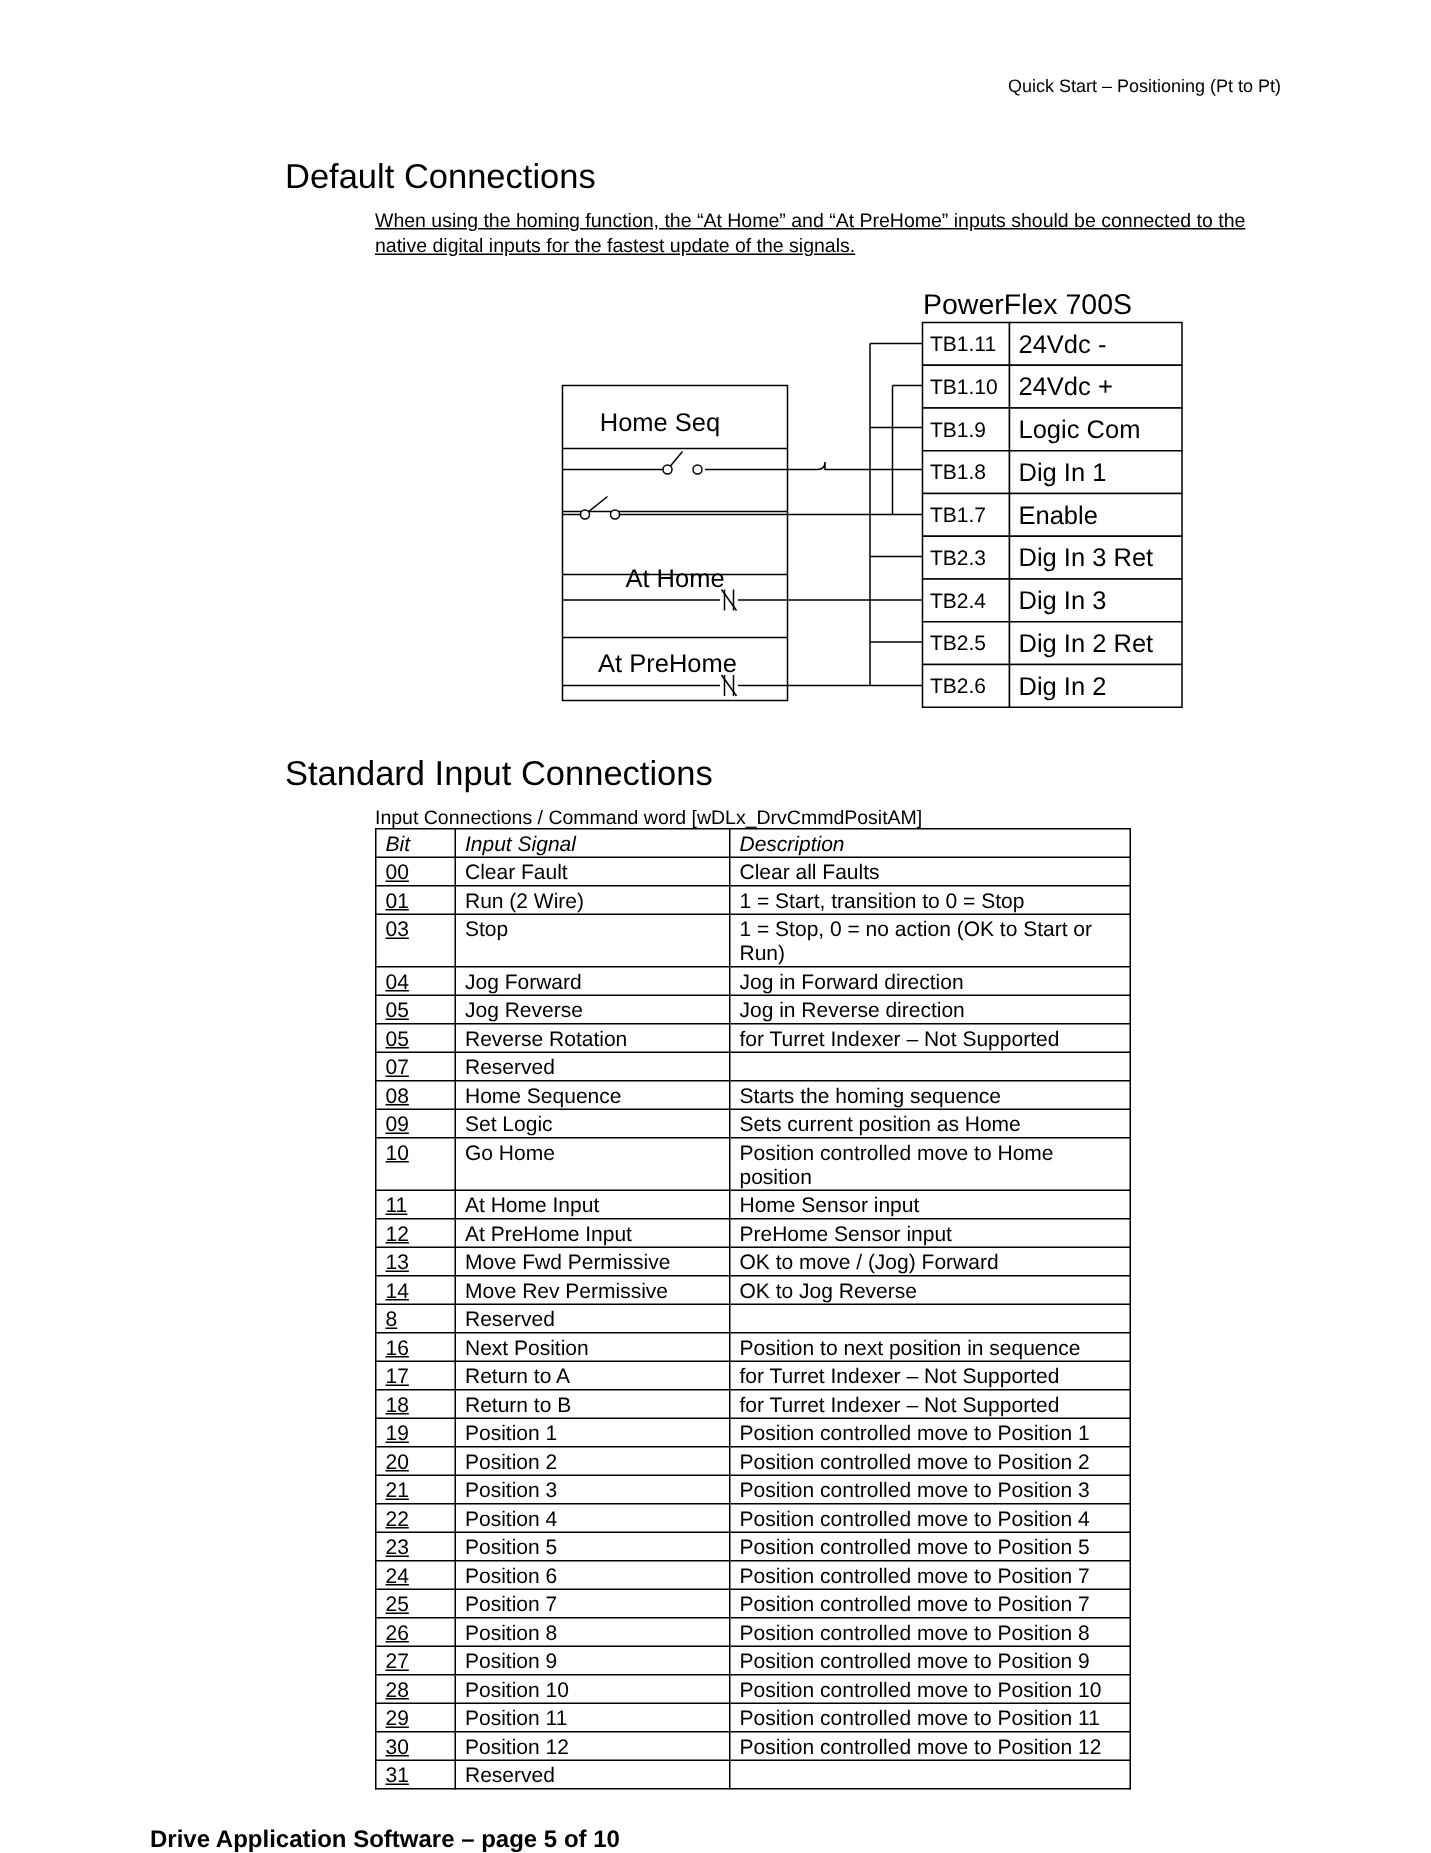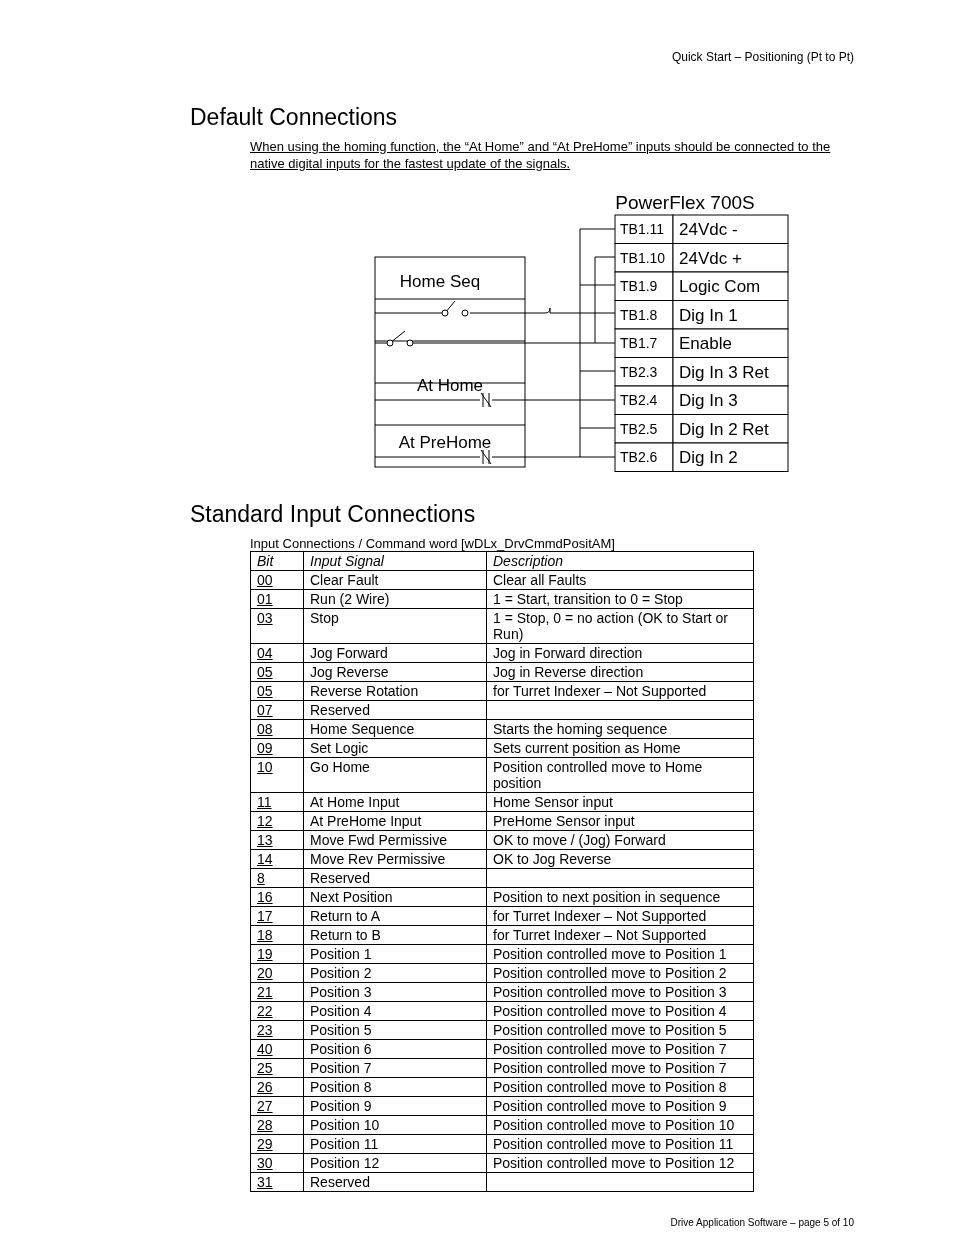--- a/index.html
+++ b/index.html
@@ -47,23 +47,24 @@
     text-align: left;
     vertical-align: top;
     font-weight: normal;
   }
   table.bit-table th {
     font-style: italic;
   }
   table.bit-table td.bit { width: 40px; text-decoration: underline; }
   table.bit-table td.sig { width: 170px; }
   .footer {
-    text-align: right;
-    font-size: 10px;
+    text-align: left;
+    font-size: 16px;
     margin-top: 25px;
+    font-weight: bold;
   }
 </style>
 </head>
 <body>
 
 <div class="header-right">Quick Start – Positioning (Pt to Pt)</div>
 
 <h2 class="section">Default Connections</h2>
 
 <p class="intro">When using the homing function, the “At Home” and “At PreHome” inputs should be connected to the native digital inputs for the fastest update of the signals.</p>
@@ -292,21 +293,21 @@
         <td class="bit">22</td>
         <td class="sig">Position 4</td>
         <td>Position controlled move to Position 4</td>
       </tr>
       <tr>
         <td class="bit">23</td>
         <td class="sig">Position 5</td>
         <td>Position controlled move to Position 5</td>
       </tr>
       <tr>
-        <td class="bit">40</td>
+        <td class="bit">24</td>
         <td class="sig">Position 6</td>
         <td>Position controlled move to Position 7</td>
       </tr>
       <tr>
         <td class="bit">25</td>
         <td class="sig">Position 7</td>
         <td>Position controlled move to Position 7</td>
       </tr>
       <tr>
         <td class="bit">26</td>

